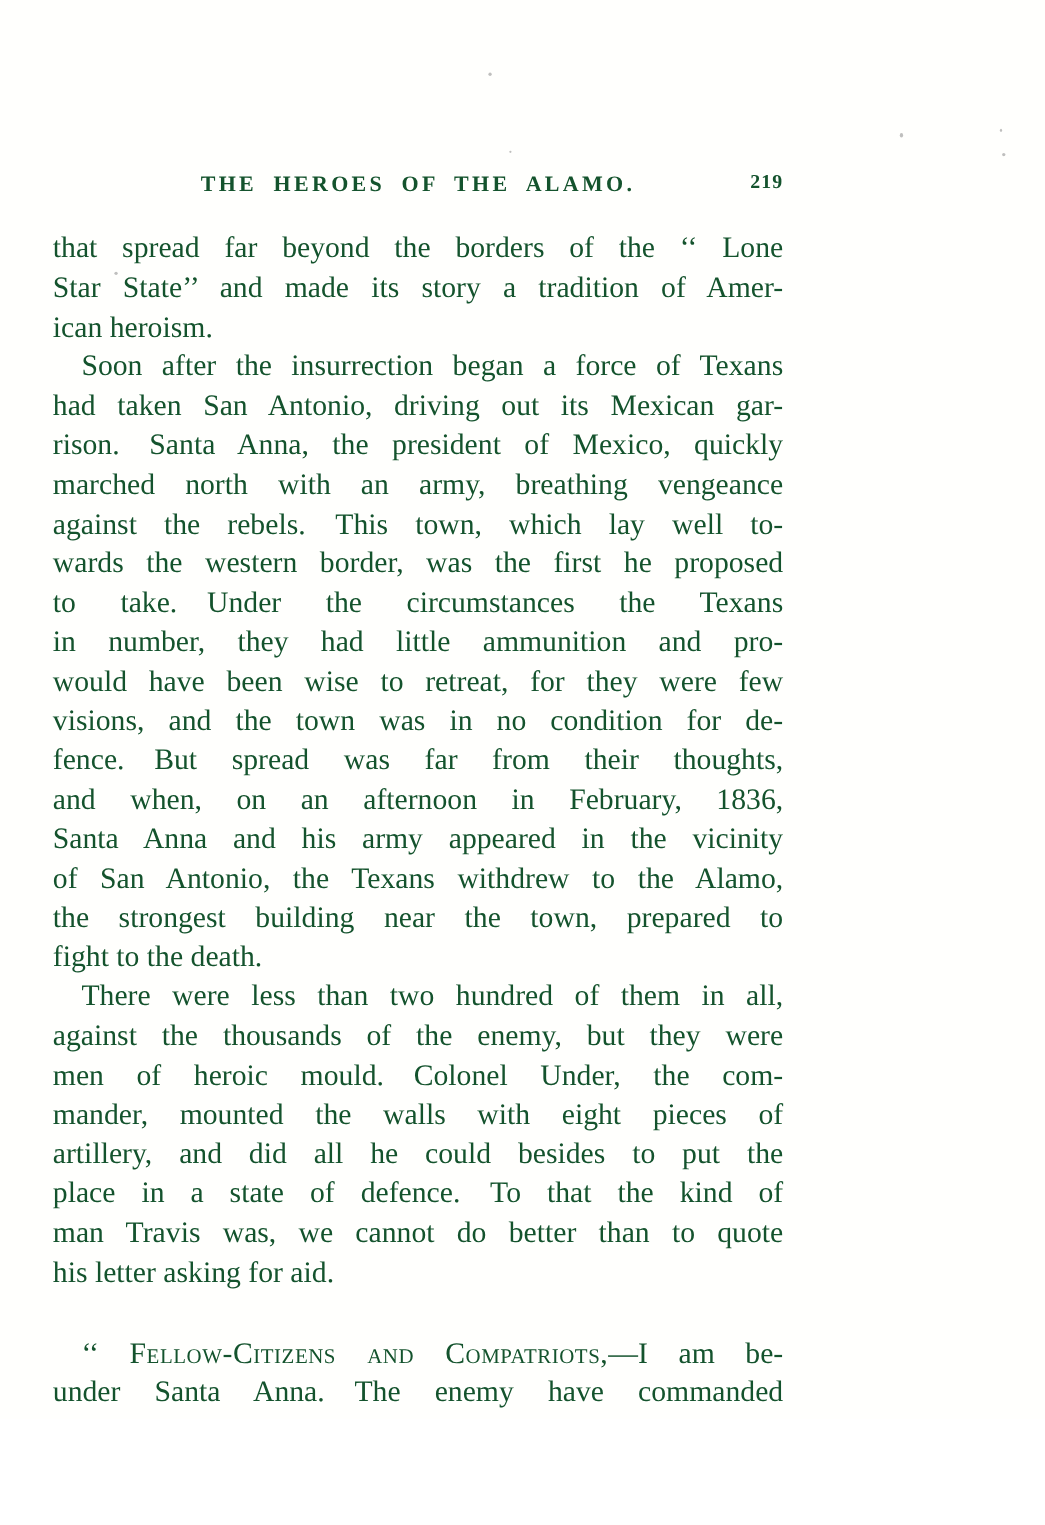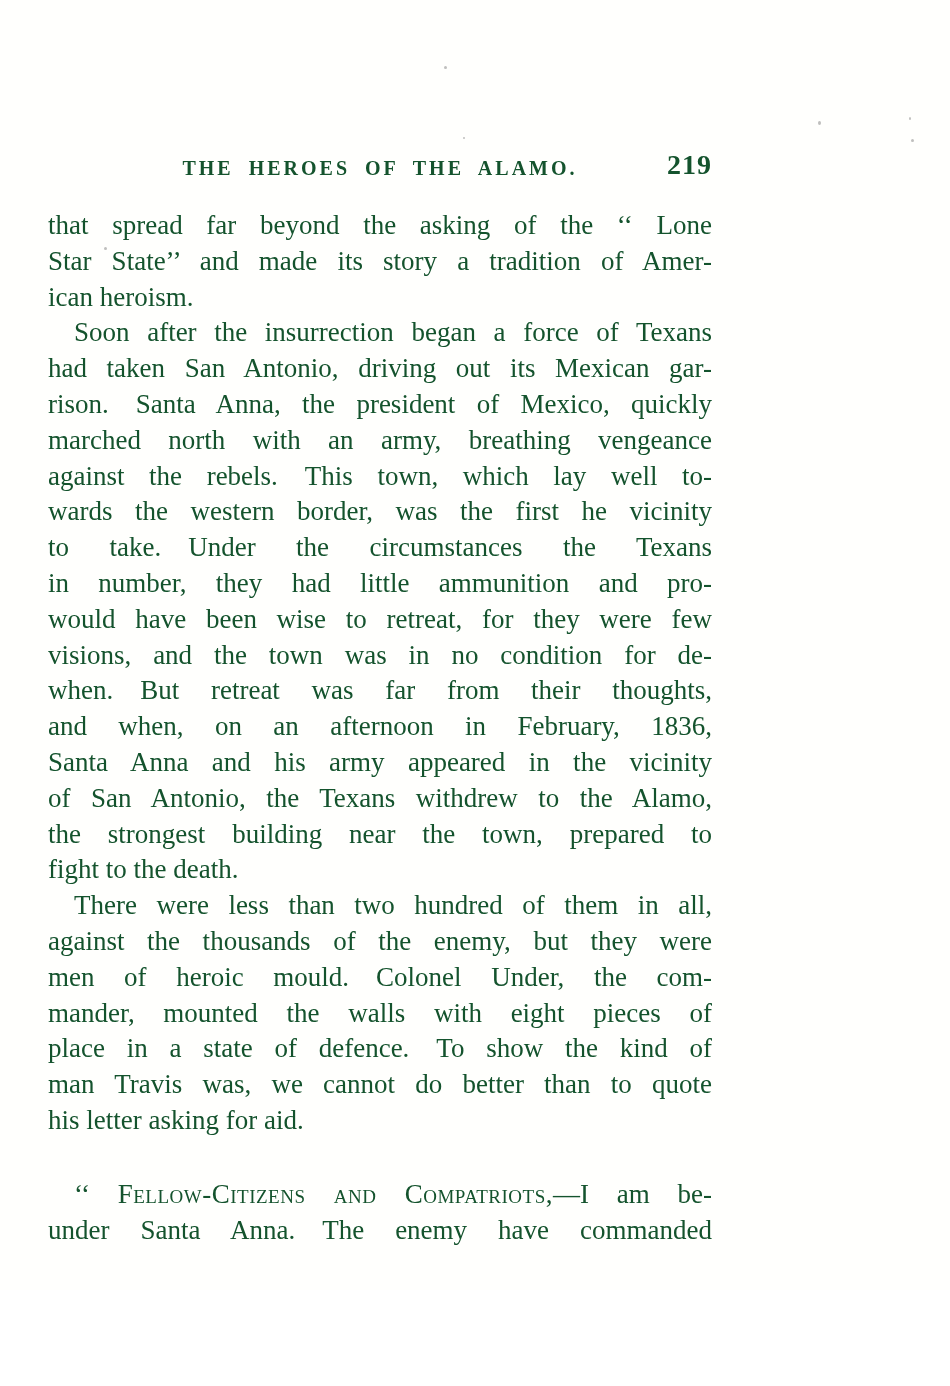--- a/index.html
+++ b/index.html
@@ -24,21 +24,21 @@
     font-weight: 700;
     font-size: 20px;
     letter-spacing: 3px;
     word-spacing: 7px;
     line-height: 36px;
   }
   .page-number {
     position: absolute;
     right: 0;
     top: -3px;
-    font-size: 28px;
+    font-size: 18px;
     font-weight: 600;
     letter-spacing: 1px;
     line-height: 36px;
   }
   .body-text {
     position: absolute;
     top: 208px;
     left: 48px;
     width: 664px;
     font-size: 27px;
@@ -67,44 +67,45 @@
 <body>
 
 <div class="page">
 
   <div class="header">
     <div class="running-head">THE HEROES OF THE ALAMO.</div>
     <div class="page-number">219</div>
   </div>
 
   <div class="body-text">
-    <div class="ln">that spread far beyond the asking of the ‘‘ Lone</div>
+    <div class="ln">that spread far beyond the borders of the ‘‘ Lone</div>
     <div class="ln">Star State’’ and made its story a tradition of Amer-</div>
     <div class="ln end">ican heroism.</div>
     <div class="ln ind">Soon after the insurrection began a force of Texans</div>
     <div class="ln">had taken San Antonio, driving out its Mexican gar-</div>
     <div class="ln">rison. Santa Anna, the president of Mexico, quickly</div>
     <div class="ln">marched north with an army, breathing vengeance</div>
     <div class="ln">against the rebels. This town, which lay well to-</div>
-    <div class="ln">wards the western border, was the first he vicinity</div>
+    <div class="ln">wards the western border, was the first he proposed</div>
     <div class="ln">to take. Under the circumstances the Texans</div>
     <div class="ln">in number, they had little ammunition and pro-</div>
     <div class="ln">would have been wise to retreat, for they were few</div>
     <div class="ln">visions, and the town was in no condition for de-</div>
-    <div class="ln">when. But retreat was far from their thoughts,</div>
+    <div class="ln">fence. But spread was far from their thoughts,</div>
     <div class="ln">and when, on an afternoon in February, 1836,</div>
     <div class="ln">Santa Anna and his army appeared in the vicinity</div>
     <div class="ln">of San Antonio, the Texans withdrew to the Alamo,</div>
     <div class="ln">the strongest building near the town, prepared to</div>
     <div class="ln end">fight to the death.</div>
     <div class="ln ind">There were less than two hundred of them in all,</div>
     <div class="ln">against the thousands of the enemy, but they were</div>
     <div class="ln">men of heroic mould. Colonel Under, the com-</div>
     <div class="ln">mander, mounted the walls with eight pieces of</div>
-    <div class="ln">place in a state of defence. To show the kind of</div>
+    <div class="ln">artillery, and did all he could besides to put the</div>
+    <div class="ln">place in a state of defence. To that the kind of</div>
     <div class="ln">man Travis was, we cannot do better than to quote</div>
     <div class="ln end">his letter asking for aid.</div>
 
     <div class="letter">
       <div class="ln ind">
         <span>‘‘ </span><span class="sc">Fellow-Citizens and Compatriots,</span><span>—I am be-</span>
       </div>
       <div class="ln">under Santa Anna. The enemy have commanded</div>
     </div>
   </div>

